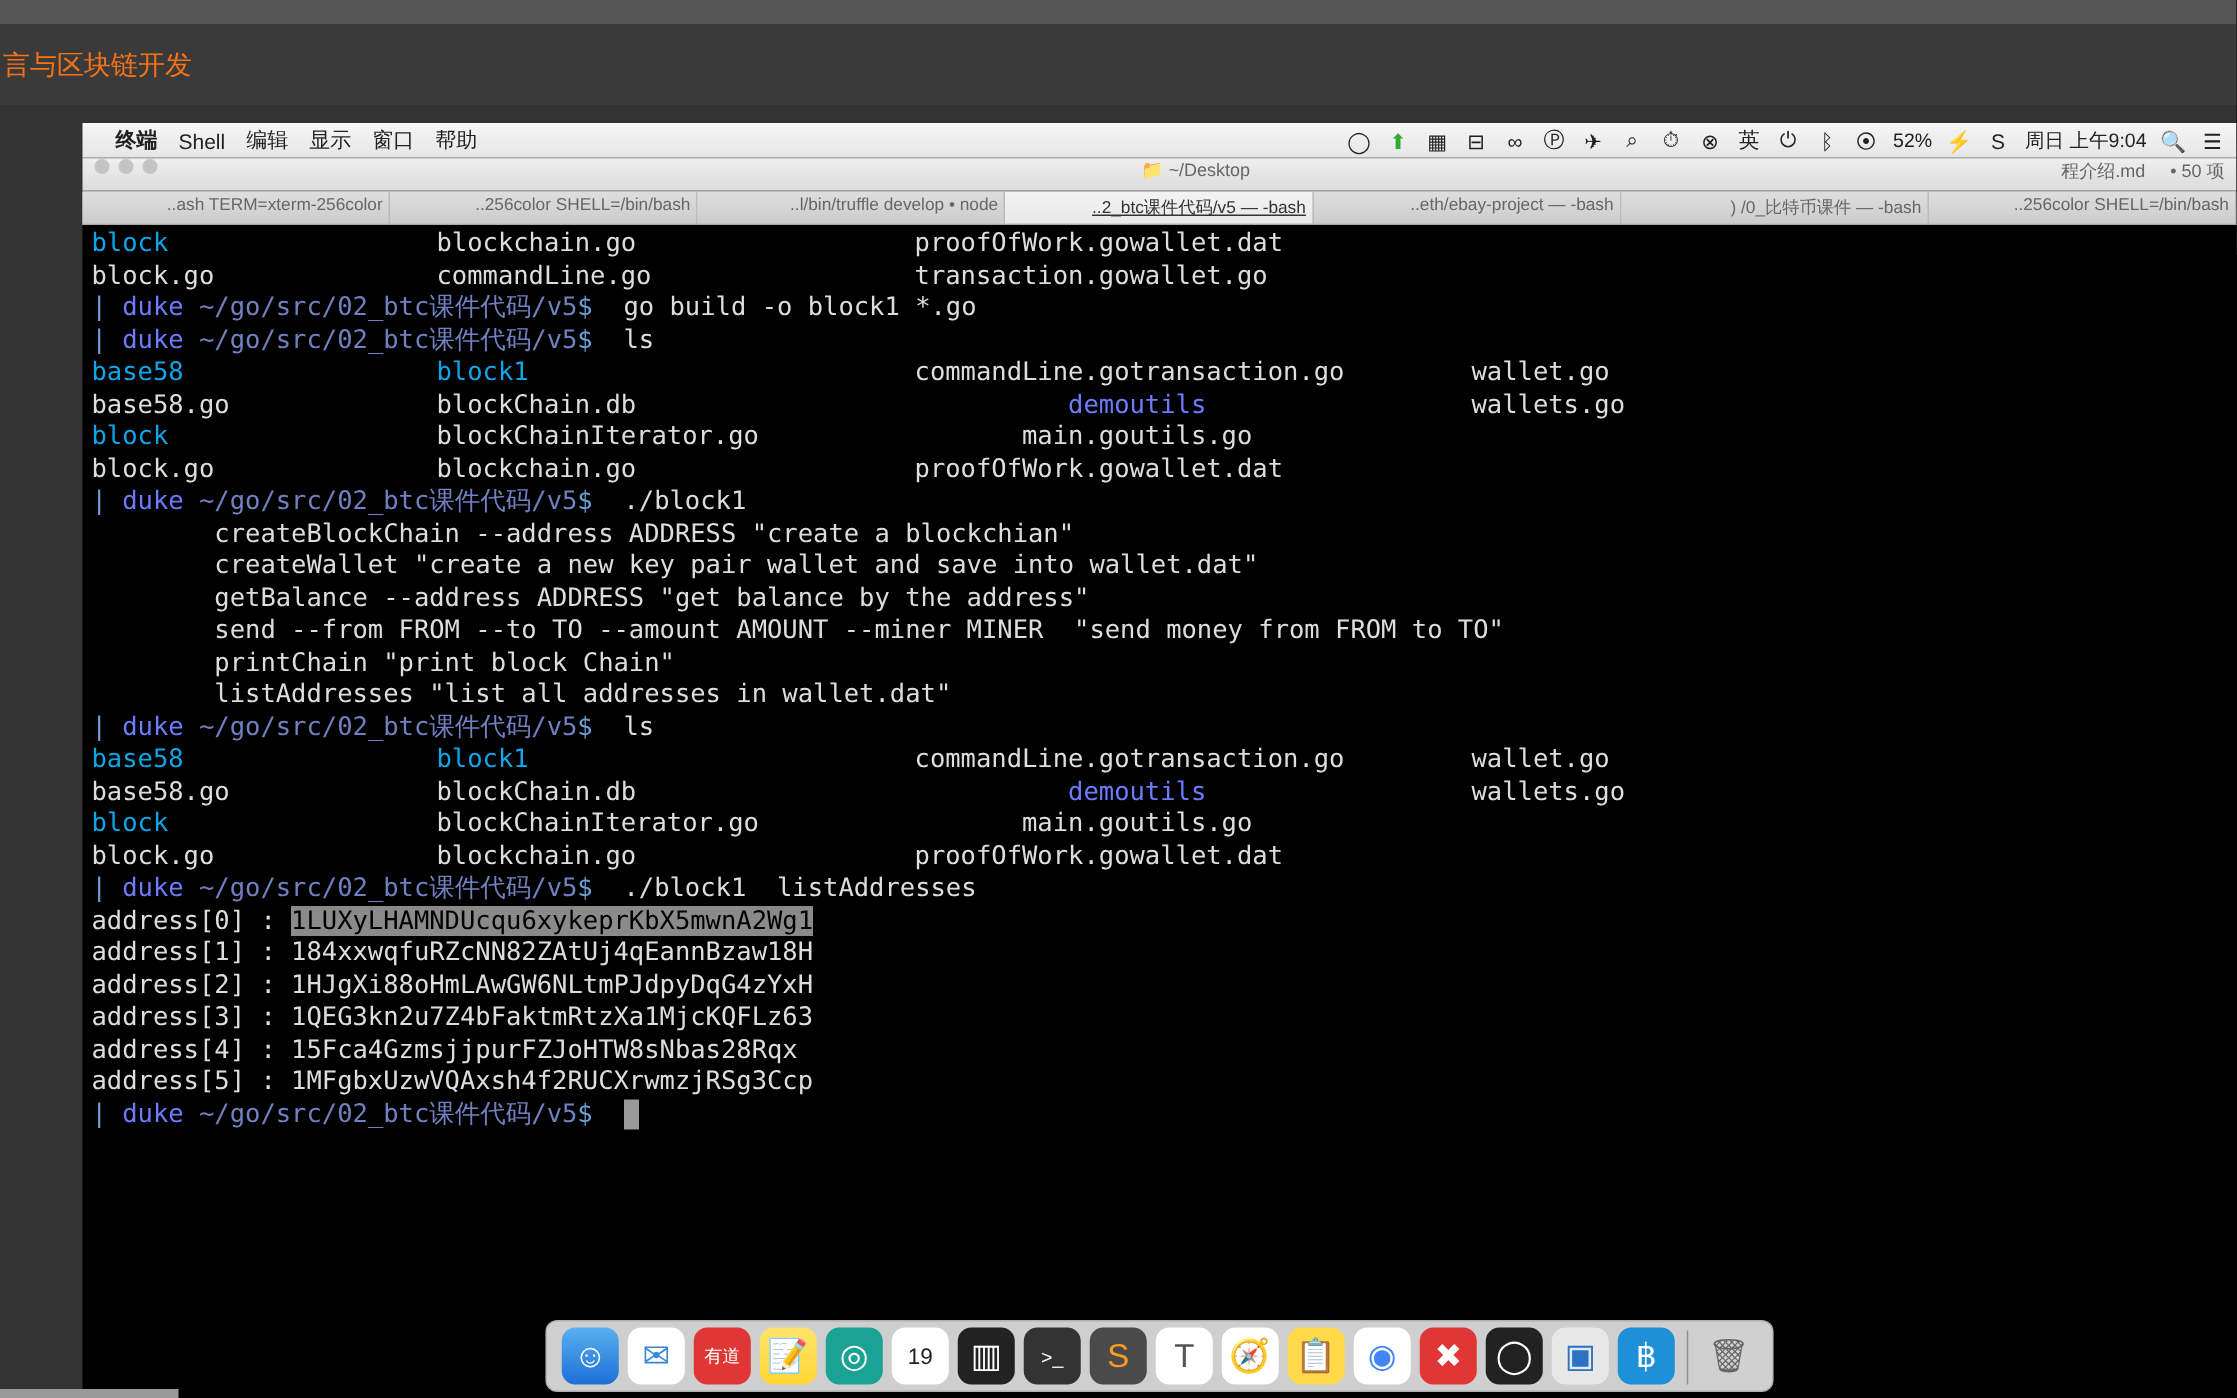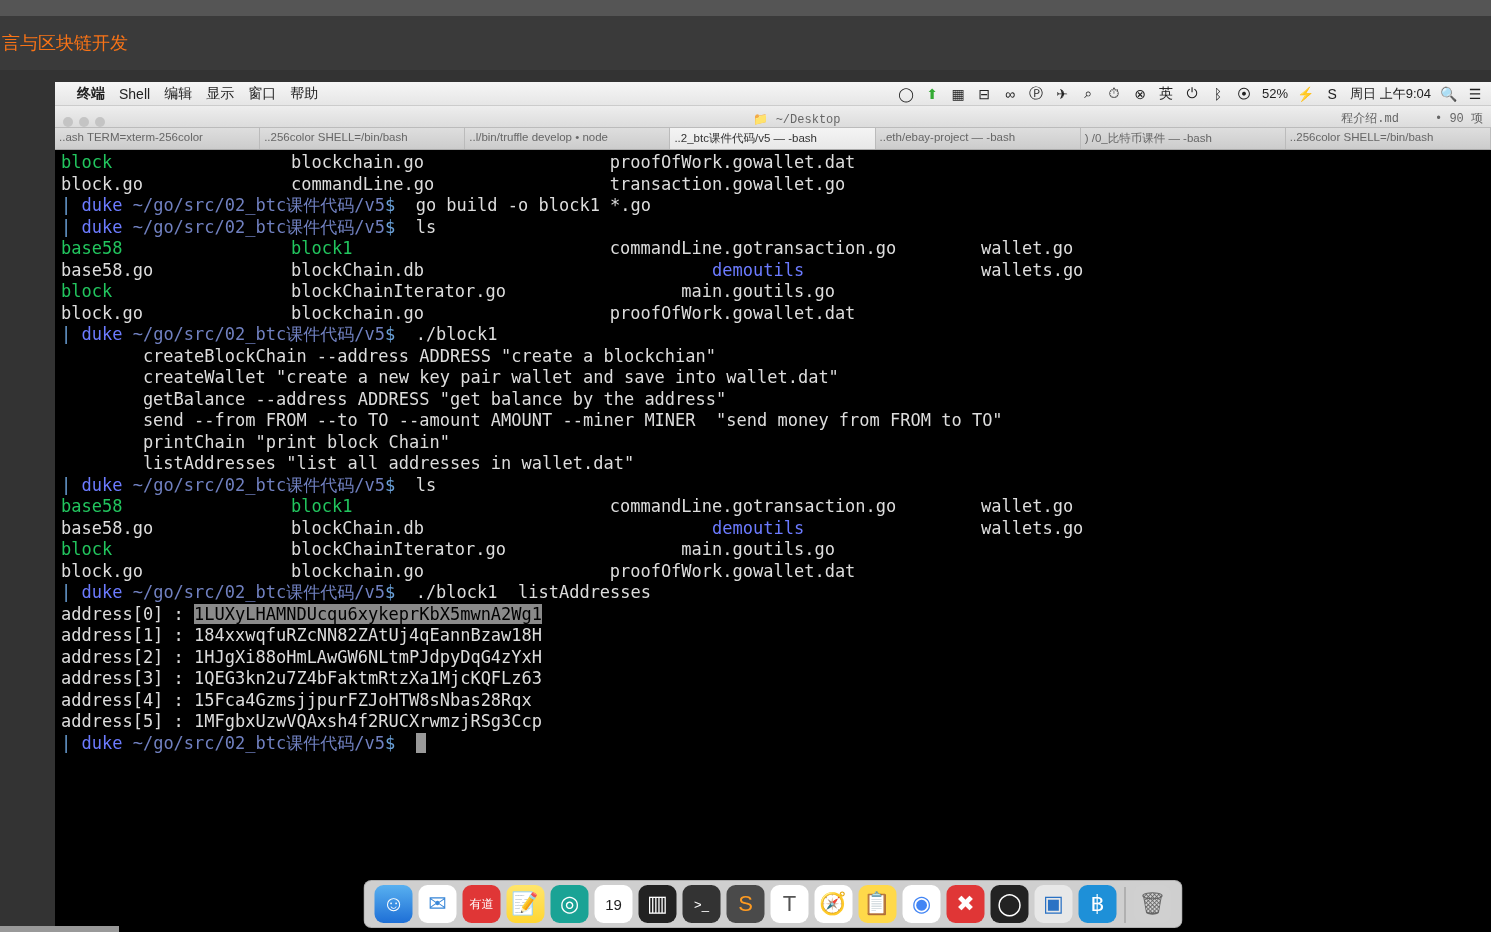--- a/index.html
+++ b/index.html
@@ -54,24 +54,24 @@
     .menubar-right .ic {
       width: 16px; height: 16px; display: inline-flex;
       align-items: center; justify-content: center;
       font-size: 14px;
     }
     .finder-titlebar {
       height: 22px;
       background: linear-gradient(#eee, #dcdcdc);
       border-bottom: 1px solid #bbb;
       display: flex;
-      align-items: flex-end;
+      align-items: flex-start;
       padding: 0 8px;
       gap: 6px;
-      font-family: Liberation Mono, monospace;
+      font-family: Liberation Sans, sans-serif;
       font-size: 12px;
       color: #666;
     }
     .finder-titlebar .center { margin: 0 auto; }
     .finder-titlebar .right { position: absolute; right: 8px; }
     .traffic-lights { display: flex; gap: 6px; }
     .traffic-light { width: 10px; height: 10px; border-radius: 50%; }
     .tl-red { background: #c4c4c4; }
     .tl-yellow { background: #c4c4c4; }
     .tl-green { background: #c4c4c4; }
@@ -95,41 +95,42 @@
       background: #d0d0d0;
       border-bottom: 1px solid #aaa;
       font-family: -apple-system, sans-serif;
       font-size: 11.5px;
       color: #666;
     }
     .tab {
       flex: 1;
       padding: 3px 4px;
       border-right: 1px solid #bbb;
-      text-align: left;
+      text-align: right;
       white-space: nowrap;
       overflow: hidden;
       background: linear-gradient(#dedede, #cccccc);
     }
     .tab.active {
       background: linear-gradient(#f4f4f4, #e8e8e8);
       color: #333;
+      text-decoration: underline;
     }
     .terminal {
       flex: 1;
       background: #000;
       color: #ccc;
       font-size: 17px;
       line-height: 21.5px;
       padding: 2px 6px;
       white-space: pre;
       overflow: hidden;
     }
     .term-line { display: block; }
-    .green { color: #22c55e; }
+    .green { color: #0ea5e9; }
     .blue { color: #6c7bff; }
     .cyan { color: #6aa0d8; }
     .white { color: #ddd; }
     .dullblue { color: #7080c0; }
     .sel { background: #8a8a8a; color: #000; }
     .cursor { background: #999; color: #000; }
     .dock {
       position: absolute;
       bottom: 4px;
       left: 50%;
@@ -212,21 +213,21 @@
     </div>
   </div>
 
   <div class="finder-titlebar">
     <div class="traffic-lights">
       <span class="traffic-light tl-red"></span>
       <span class="traffic-light tl-yellow"></span>
       <span class="traffic-light tl-green"></span>
     </div>
     <span class="center"><span>📁</span> <span>~/Desktop</span></span>
-    <span class="right"><span>程介绍.md</span>&nbsp;&nbsp;&nbsp;&nbsp;&nbsp;<span>• 90 项</span></span>
+    <span class="right"><span>程介绍.md</span>&nbsp;&nbsp;&nbsp;&nbsp;&nbsp;<span>• 50 项</span></span>
   </div>
 
 
   <div class="tabs" id="tabs">
       <div class="tab">..ash TERM=xterm-256color</div>
       <div class="tab">..256color SHELL=/bin/bash</div>
       <div class="tab">..l/bin/truffle develop • node</div>
       <div class="tab active">..2_btc课件代码/v5 — -bash</div>
       <div class="tab">..eth/ebay-project — -bash</div>
       <div class="tab">) /0_比特币课件 — -bash</div>

